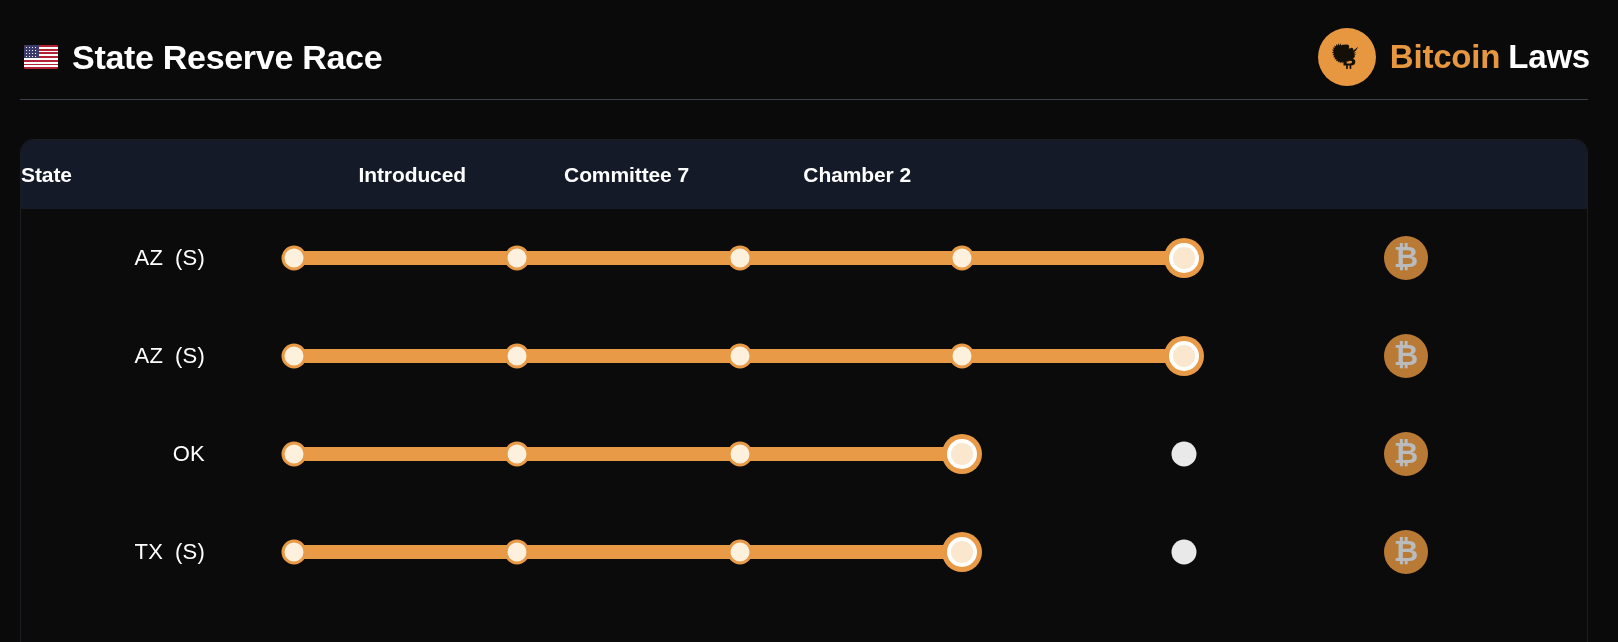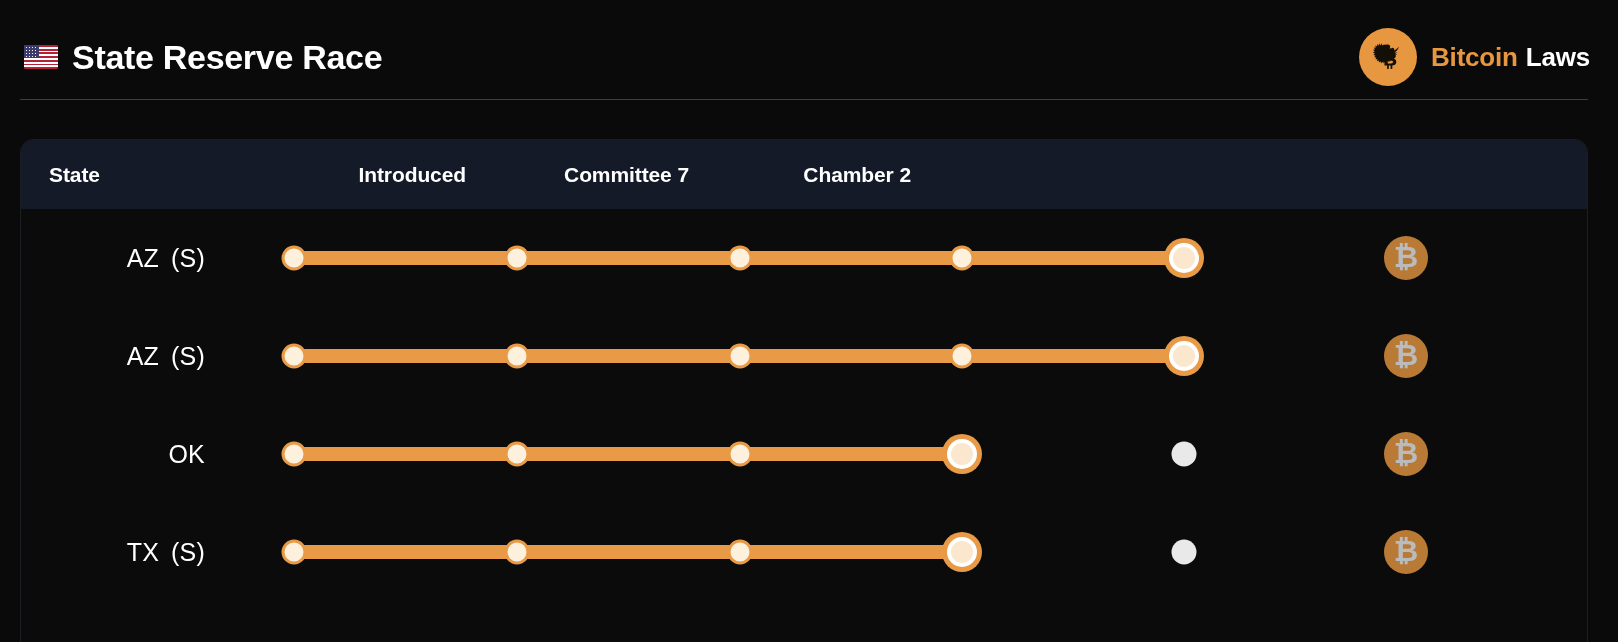--- a/index.html
+++ b/index.html
@@ -95,21 +95,21 @@
     border-radius: 50%;
     background: #e6973f;
     display: flex;
     align-items: center;
     justify-content: center;
     flex: none;
     position: relative;
   }
   .brand-logo svg { display: block; }
   .brand-text {
-    font-size: 26px;
+    font-size: 33px;
     font-weight: 700;
     letter-spacing: -0.2px;
     white-space: nowrap;
   }
   .brand-text .bc { color: #e6973f; }
   .brand-text .lw { color: #ffffff; margin-left: 8px; }
 
   
   .panel {
     position: absolute;
@@ -132,40 +132,40 @@
     align-items: center;
   }
   .th {
     font-size: 21px;
     font-weight: 700;
     color: #ffffff;
     text-align: right;
     white-space: nowrap;
     letter-spacing: -0.1px;
   }
-  .th.state-th { text-align: left; padding-left: 28px; }
+  .th.state-th { text-align: left; }
 
   .tbody { position: relative; }
 
   .row {
     position: relative;
     height: 98px;
   }
 
   .state-label {
     position: absolute;
     left: 0;
     top: 0;
     width: 222px;
     height: 98px;
     display: flex;
     align-items: center;
     justify-content: flex-end;
     padding-right: 38px;
-    font-size: 25px;
+    font-size: 22px;
     font-weight: 400;
     color: #ffffff;
     white-space: nowrap;
     letter-spacing: 0.2px;
   }
   .state-label .suffix { margin-left: 12px; }
 
   
   .track {
     position: absolute;

